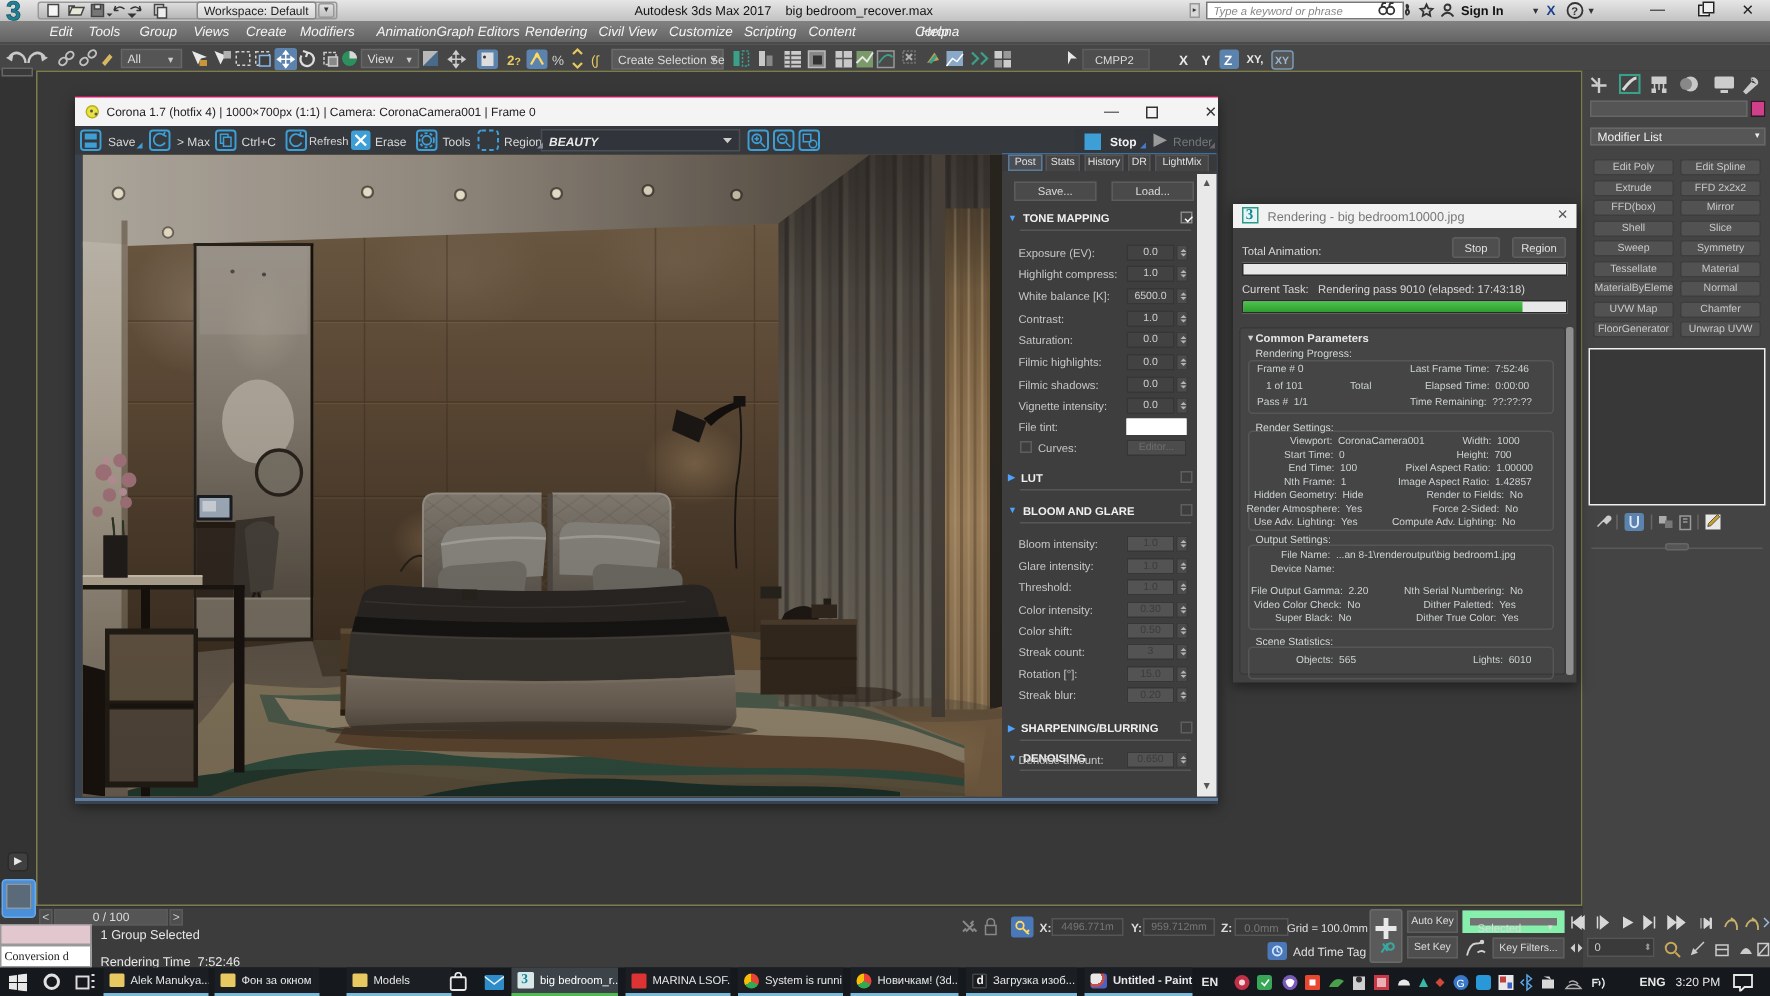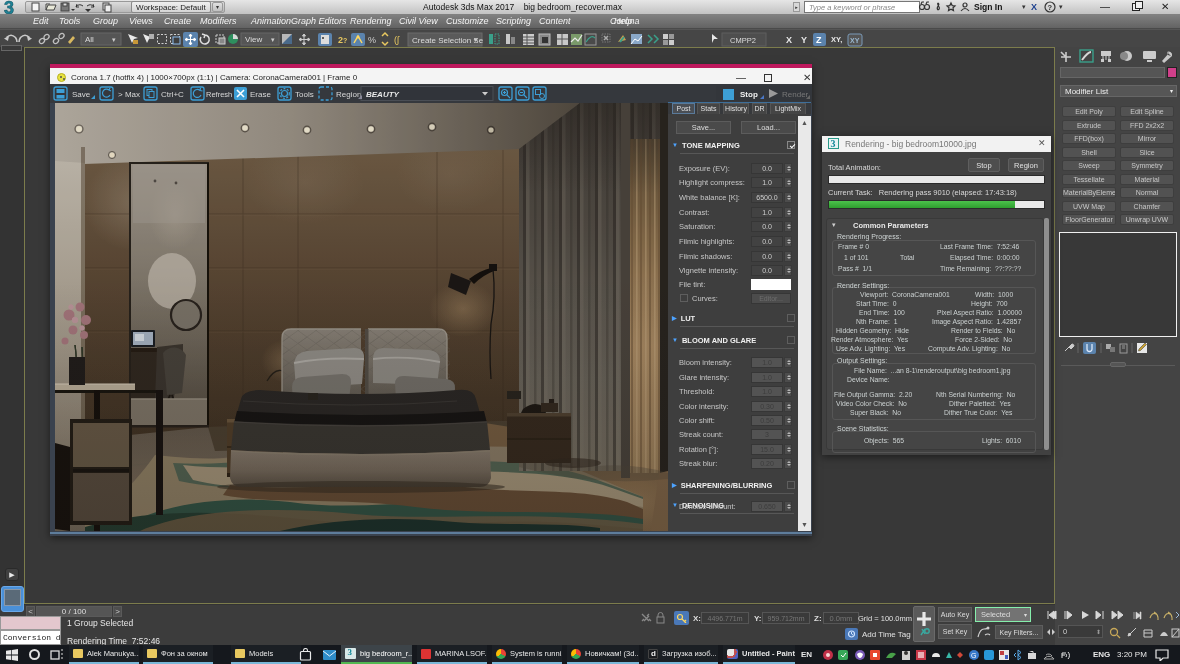--- a/index.html
+++ b/index.html
@@ -10,21 +10,21 @@
 #titlebar { left:0; top:0; width:1180px; height:14px; background:linear-gradient(#e6e6e6,#c2c2c2); }
 #menubar { left:0; top:14px; width:1180px; height:15px; background:linear-gradient(#828282,#636363); border-bottom:1px solid #4a4a4a; }
 .menu { position:absolute; top:2px; color:#f4f4f4; font-size:9px;font-style:italic; }
 #toolbar { left:0; top:29px; width:1180px; height:18px; background:#464646; border-top:1px solid #555; }
 
 #vparea { left:0; top:47px; width:1055px; height:558px; background:#333; }
 #vprect { left:24px; top:47px; width:1031px; height:557px; background:#383838; border:1px solid #7c7c4c; }
 #cmdpanel { left:1055px; top:47px; width:125px; height:598px; background:#444; }
 
 #vfb { left:50px; top:65px; width:762px; height:471px; background:#3e3e3e; border-left:5px solid #3a424e; border-right:2px solid #3a424e; border-bottom:5px solid #3a424e; box-shadow:0 2px 8px rgba(0,0,0,.5); }
-#vfbtitle { left:50px; top:64px; width:762px; height:25px; background:#f4f4f4; color:#222; font-size:8px; border-top:4px solid #be185d; }
+#vfbtitle { left:50px; top:64px; width:762px; height:25px; background:#f4f4f4; color:#222; font-size:8px; border-top:1px solid #be185d; }
 #vfbtools { left:50px; top:84px; width:762px; height:19px; background:#35383d; }
 #vfbpanel { left:668px; top:103px; width:130px; height:428px; background:#3e3e3e; }
 #vfbscroll { left:798px; top:116px; width:13px; height:415px; background:#e9e9e9; }
 
 #rdlg { left:822px; top:136px; width:229px; height:319px; background:#414141; box-shadow:0 2px 8px rgba(0,0,0,.5); }
 
 #botbar { left:0; top:605px; width:1055px; height:40px; background:#3c3c3c; }
 #taskbar { left:0; top:645px; width:1180px; height:19px; background:#15181d; }
 .t { position:absolute; white-space:nowrap; }
 .tbtn { position:absolute; top:0; height:19px; background:#1b1f24; border-bottom:2px solid #7ab8d8; display:flex; align-items:center; padding-left:4px; overflow:hidden; }
@@ -75,21 +75,21 @@
         <path d="M66 6 q-3 -4 -7 -1 M66 6 l-1 -3 M66 6 l-3 0" stroke="#333"></path>
         <rect x="75" y="2" width="6" height="7" fill="#ddd"></rect>
           <rect x="77" y="4" width="6" height="7" fill="#eee"></rect>
       </g>
       <path d="M57 8 l3 3 3 -3 z M43 8 l2 2 2 -2 z" fill="#333"></path>
     </svg>
     <div class="abs" style="left:131px;top:1px;width:80px;height:12px;background:linear-gradient(#efefef,#d5d5d5);border:1px solid #8a8a8a;border-radius:2px;font-size:8px;color:#222;line-height:11px;padding-left:4px">Workspace: Default <span style="float:right;margin-right:2px">▾</span></div>
     <div class="abs" style="left:212px;top:2px;width:11px;height:10px;background:linear-gradient(#e0e0e0,#c0c0c0);border:1px solid #999;border-radius:2px;font-size:6px;color:#333;text-align:center;line-height:9px">▾</div>
     <div class="abs t" style="left:423px;top:2px;font-size:8.5px;color:#111">Autodesk 3ds Max 2017&nbsp;&nbsp;&nbsp;&nbsp;big bedroom_recover.max</div>
     <div class="abs" style="left:793px;top:2px;width:7px;height:10px;background:#d8d8d8;border:1px solid #999;font-size:5px;color:#333;text-align:center;line-height:9px">▸</div>
-    <div class="abs" style="left:804px;top:1px;width:116px;height:12px;background:#fff;border:1px solid #777;font-size:7.5px;color:#888;font-style:italic;line-height:11px;padding-left:4px">Type a keyword or phrase</div>
+    <div class="abs" style="left:804px;top:1px;width:132px;height:12px;background:#fff;border:1px solid #777;font-size:7.5px;color:#888;font-style:italic;line-height:11px;padding-left:4px">Type a keyword or phrase</div>
     <svg class="abs" style="left:918px;top:1px" width="150" height="12" viewBox="0 0 150 12">
       <g stroke="#333" stroke-width="1.2" fill="none">
         <circle cx="4" cy="6" r="2.5"></circle>
           <circle cx="9" cy="6" r="2.5"></circle>
           <path d="M3 3 l1 -2 h2 M8 3 l1 -2 h2"></path>
         <path d="M20 2 c3 2 -3 4 0 7 m0 -7 c-2 2 4 5 0 7"></path>
         <path d="M33 2 l1.2 2.6 2.8 .3 -2 1.9 .5 2.8 -2.5 -1.4 -2.5 1.4 .5 -2.8 -2 -1.9 2.8 -.3 z"></path>
         <circle cx="47" cy="4" r="2"></circle>
           <path d="M43 10 q4 -5 8 0"></path>
       </g>
@@ -735,21 +735,21 @@
     <div class="abs t" style="left:6px;top:27px;font-size:7.5px;color:#d8d8d8">Total Animation:</div>
     <div class="rbtn" style="left:146px;top:22px;width:32px">Stop</div>
     <div class="rbtn" style="left:186px;top:22px;width:36px">Region</div>
     <div class="abs" style="left:6px;top:39px;width:217px;height:9px;background:#e8e8e8;border:1px solid #2a2a2a"></div>
     <div class="abs t" style="left:6px;top:52px;font-size:7.5px;color:#d8d8d8">Current Task:&nbsp;&nbsp;&nbsp;Rendering pass 9010 (elapsed: 17:43:18)</div>
     <div class="abs" style="left:6px;top:64px;width:217px;height:9px;background:#e8e8e8;border:1px solid #2a2a2a"></div>
     <div class="abs" style="left:7px;top:65px;width:186px;height:7px;background:linear-gradient(#4cc24c,#2e9e2e)"></div>
 
     <div class="abs" style="left:4px;top:82px;width:218px;height:232px;background:#454545;border:1px solid #393939;border-radius:3px"></div>
     <div class="abs t" style="left:10px;top:85px;font-size:7px;color:#cfcfcf">▾</div>
-    <div class="abs t" style="left:31px;top:85px;font-size:7.5px;font-weight:bold;color:#e8e8e8">Common Parameters</div>
+    <div class="abs t" style="left:15px;top:85px;font-size:7.5px;font-weight:bold;color:#e8e8e8">Common Parameters</div>
     <div class="rgrp" style="left:10px;top:104px;width:204px;height:36px"></div>
     <div class="abs t rlab" style="left:15px;top:97px">Rendering Progress:</div>
     <div class="abs t rtx" style="left:16px;top:107px">Frame # <span style="font-size:7px">0</span></div>
     <div class="abs t rtx" style="left:118px;top:107px">Last Frame Time:&nbsp; 7:52:46</div>
     <div class="abs t rtx" style="left:22px;top:118px">1 of 101</div>
     <div class="abs t rtx" style="left:78px;top:118px">Total</div>
     <div class="abs t rtx" style="left:128px;top:118px">Elapsed Time:&nbsp; 0:00:00</div>
     <div class="abs t rtx" style="left:16px;top:129px">Pass # &nbsp;1/1</div>
     <div class="abs t rtx" style="left:118px;top:129px">Time Remaining:&nbsp; ??:??:??</div>
     <div class="rgrp" style="left:10px;top:151px;width:204px;height:67px"></div>
@@ -786,21 +786,21 @@
   </div>
   <div class="abs" id="botbar">
 
     <div class="abs" style="left:1px;top:-19px;width:23px;height:26px;background:#4a90d8;border:1px solid #6aa8e8;border-radius:3px"></div>
     <div class="abs" style="left:4px;top:-16px;width:17px;height:17px;background:#5a6a78;border:1px solid #8a98a8"></div>
     <div class="abs" style="left:26px;top:1px;width:9px;height:11px;background:#4e4e4e;border:1px solid #5a5a5a;color:#ccc;font-size:8px;text-align:center;line-height:10px">&lt;</div>
     <div class="abs" style="left:36px;top:1px;width:76px;height:11px;background:#555;border:1px solid #5a5a5a;color:#ddd;font-size:8px;text-align:center;line-height:10px">0 / 100</div>
     <div class="abs" style="left:113px;top:1px;width:9px;height:11px;background:#4e4e4e;border:1px solid #5a5a5a;color:#ccc;font-size:8px;text-align:center;line-height:10px">&gt;</div>
 
     <div class="abs" style="left:0;top:11px;width:61px;height:14px;background:#e3c7ce;border:1px solid #999"></div>
-    <div class="abs" style="left:0;top:25px;width:61px;height:15px;background:#fff;border:1px solid #999;font-family:Liberation Mono, monospace;font-size:8px;color:#222;line-height:14px;padding-left:2px">Conversion&nbsp;d</div>
+    <div class="abs" style="left:0;top:25px;width:61px;height:15px;background:#fff;border:1px solid #999;font-family:Liberation Serif, serif;font-size:8px;color:#222;line-height:14px;padding-left:2px">Conversion&nbsp;d</div>
     <div class="abs t" style="left:67px;top:13px;font-size:8.5px;color:#e8e8e8">1 Group Selected</div>
     <div class="abs t" style="left:67px;top:31px;font-size:8.5px;color:#e8e8e8">Rendering Time&nbsp; 7:52:46</div>
 
     <svg class="abs" style="left:640px;top:7px" width="30" height="14" viewBox="0 0 30 14">
       <path d="M4 4 l5 5 m0 -5 l-5 5 M2 2 l2 2 m5 -2 l-2 2 m-3 3 l-2 2 m7 -2 l2 2" stroke="#888" stroke-width="1.3" fill="none"></path>
       <rect x="17" y="5" width="7" height="6" fill="none" stroke="#888"></rect>
         <path d="M18 5 v-2 a2.5 2.5 0 0 1 5 0 v2" stroke="#888" fill="none"></path>
     </svg>
     <div class="abs" style="left:674px;top:6px;width:15px;height:14px;background:#4a78b8;border-radius:2px"></div>
     <svg class="abs" style="left:676px;top:8px" width="12" height="10" viewBox="0 0 12 10">
@@ -822,21 +822,21 @@
     <div class="abs t" style="left:862px;top:25px;font-size:8px;color:#e0e0e0">Add Time Tag</div>
 
     <div class="abs" style="left:913px;top:1px;width:22px;height:36px;background:#5a5a5a;border:1px solid #6a6a6a;border-radius:2px"></div>
     <svg class="abs" style="left:915px;top:5px" width="18" height="28" viewBox="0 0 18 28">
       <path d="M9 2 v14 M2 9 h14" stroke="#e8e8e8" stroke-width="3.2"></path>
       <circle cx="12" cy="21" r="2.2" fill="none" stroke="#3aa8a0" stroke-width="1.4"></circle>
         <path d="M10 19 l-4 6 m4 -1 l-3 -5" stroke="#3aa8a0" stroke-width="1.4" fill="none"></path>
     </svg>
     <div class="abs" style="left:938px;top:2px;width:34px;height:15px;background:#4e4e4e;border:1px solid #5e5e5e;color:#ddd;font-size:7px;text-align:center;line-height:14px;white-space:nowrap">Auto Key</div>
     <div class="abs" style="left:938px;top:19px;width:34px;height:15px;background:#4e4e4e;border:1px solid #5e5e5e;color:#ddd;font-size:7px;text-align:center;line-height:14px;white-space:nowrap">Set Key</div>
-    <div class="abs" style="left:975px;top:2px;width:56px;height:15px;background:#737373;border:1px solid #86efac;color:#ddd;font-size:7.5px;line-height:14px;padding-left:5px">Selected<span style="float:right;margin-right:3px;font-size:6px">▾</span></div>
+    <div class="abs" style="left:975px;top:2px;width:68px;height:15px;background:#737373;border:5px solid #86efac;color:#ddd;font-size:7.5px;line-height:14px;padding-left:5px">Selected<span style="float:right;margin-right:3px;font-size:6px">▾</span></div>
     <svg class="abs" style="left:976px;top:20px" width="16" height="14" viewBox="0 0 16 14">
         <path d="M2 12 q2 -8 6 -8 q4 0 4 -2 m-3 8 q3 -2 5 0" stroke="#d0d0d0" stroke-width="1.2" fill="none"></path>
         <circle cx="12" cy="3" r="1.5" fill="#d0d0d0"></circle>
       </svg>
     <div class="abs" style="left:995px;top:20px;width:48px;height:14px;background:#4e4e4e;border:1px solid #5e5e5e;color:#ddd;font-size:7px;text-align:center;line-height:13px">Key Filters...</div>
     <svg class="abs" style="left:1046px;top:3px" width="134" height="15" viewBox="0 0 134 15">
       <g fill="#d8d8d8">
         <path d="M2 3 v8 m6 -8 v8 l-5 -4 z M10 3 v8 l-5 -4 z" stroke="#d8d8d8"></path>
         <path d="M22 3 v8 m2 0 l5 -4 -5 -4 z" stroke="#d8d8d8" transform="translate(-3,0)"></path>
         <path d="M36 3 l7 4 -7 4 z"></path>

